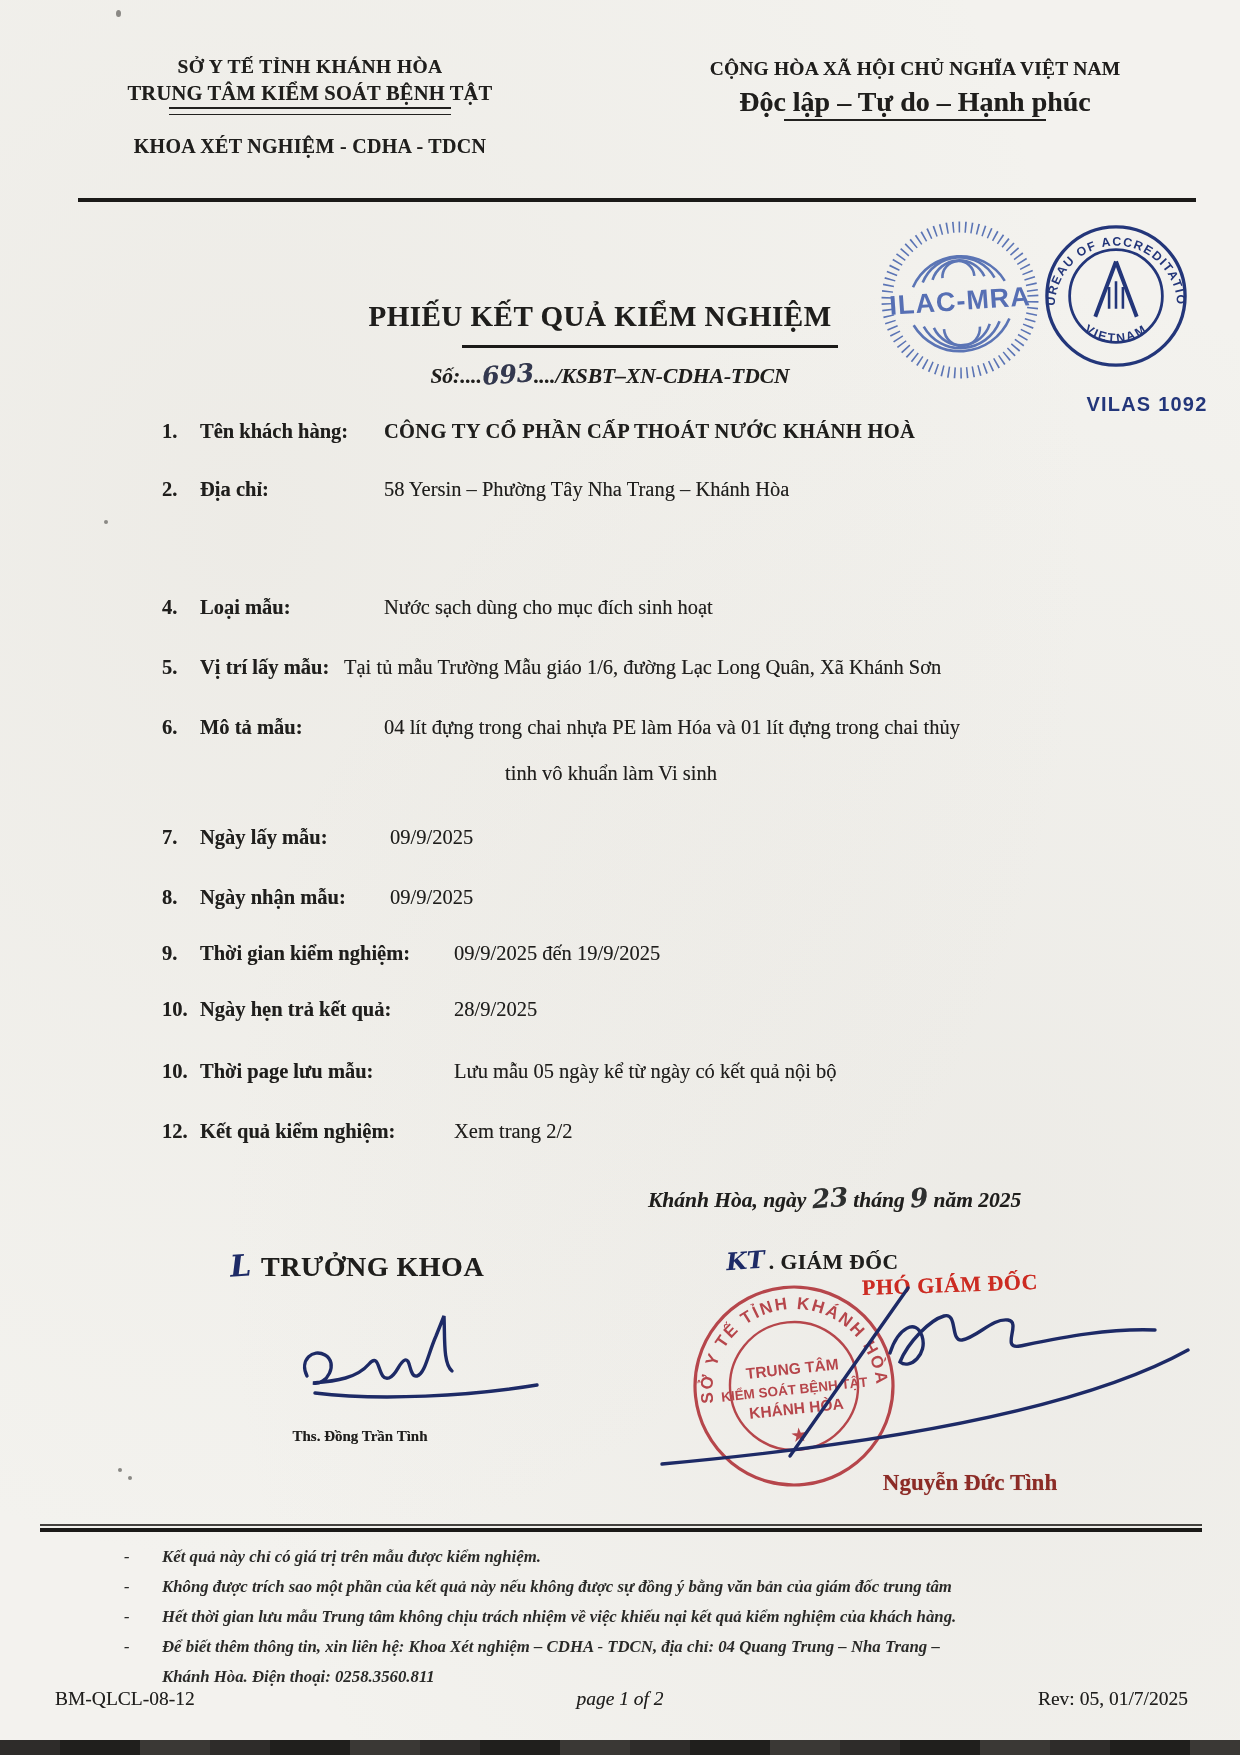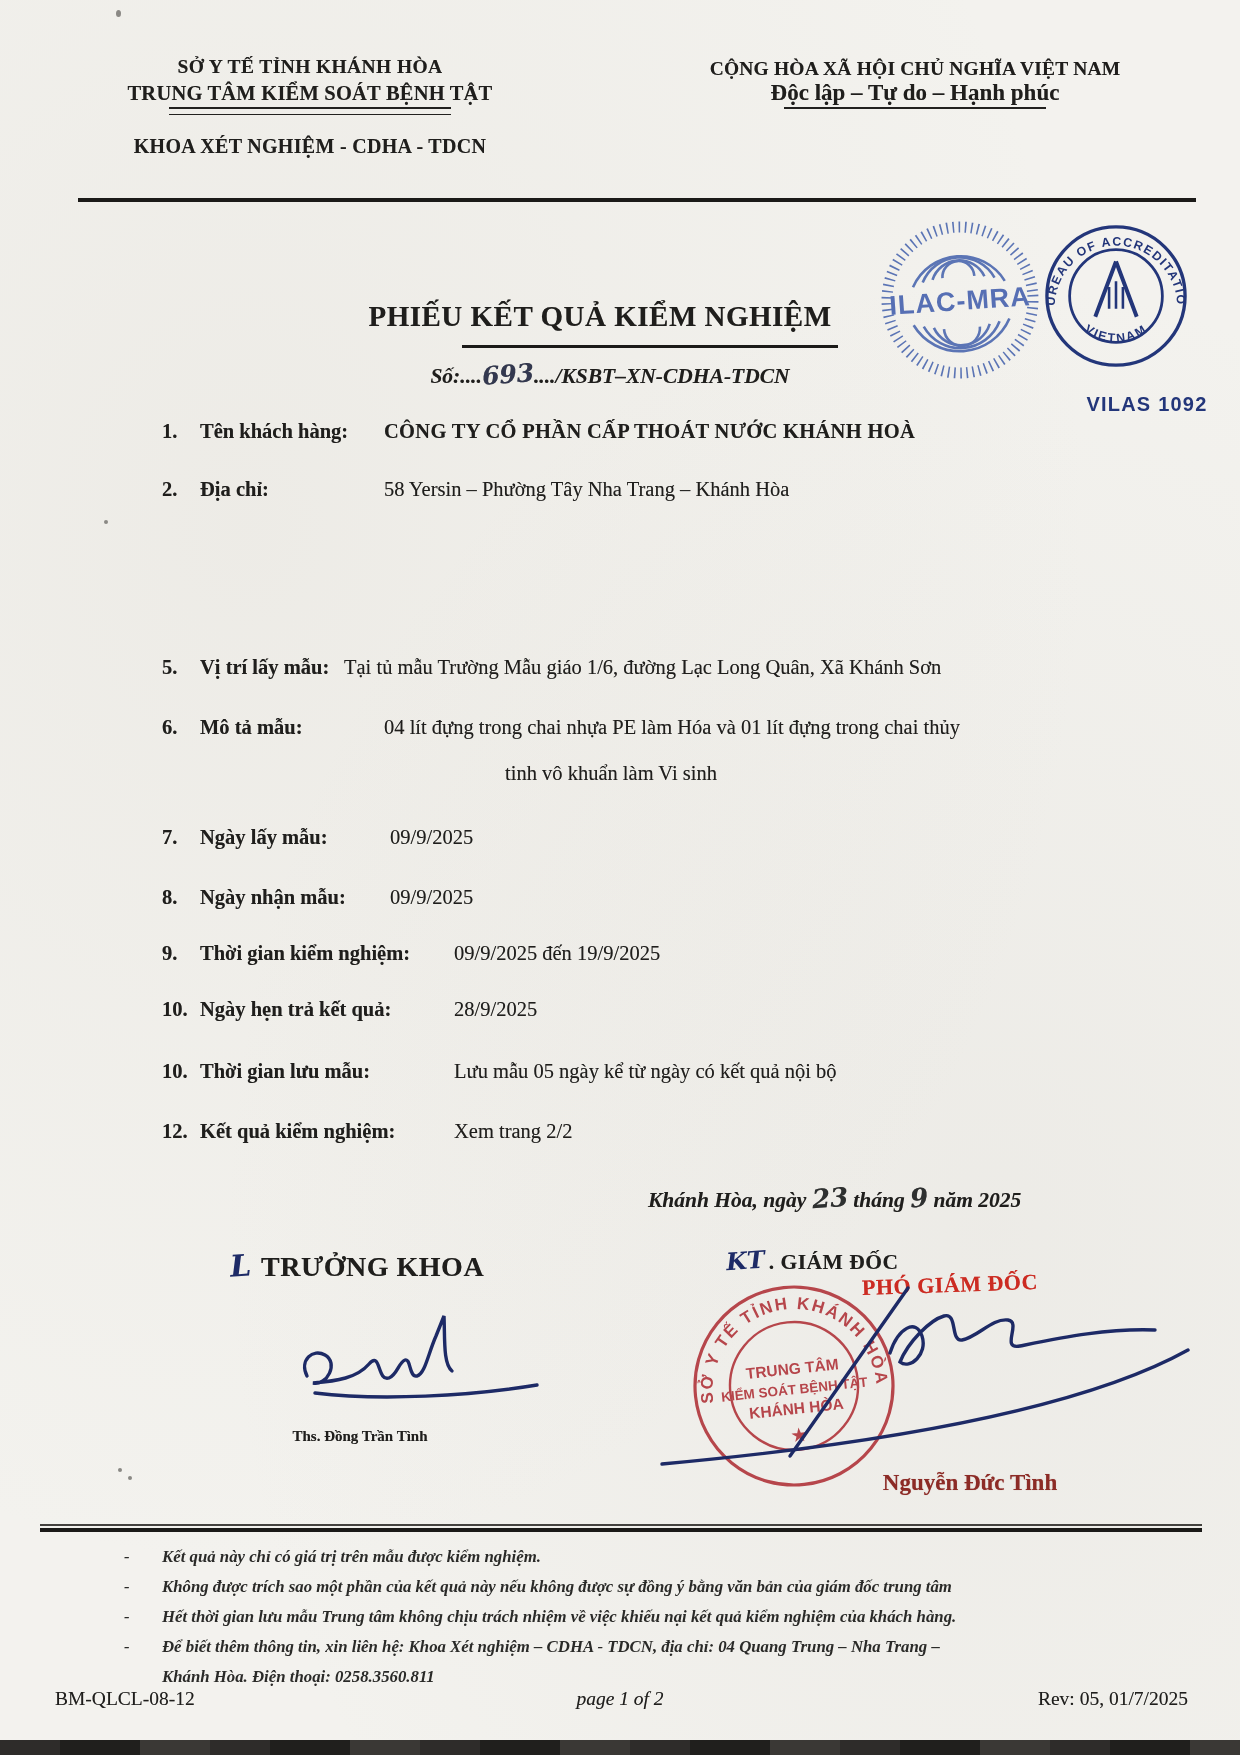--- a/index.html
+++ b/index.html
@@ -42,21 +42,21 @@
 
   <div class="abs ctr" style="left:70px;top:56px;width:480px;">
     <div class="b ink" style="font-size:19.5px;letter-spacing:.4px;">SỞ Y TẾ TỈNH KHÁNH HÒA</div>
     <div class="b ink" style="font-size:20.5px;margin-top:4px;letter-spacing:.2px;">TRUNG TÂM KIỂM SOÁT BỆNH TẬT</div>
     <div style="width:282px;margin:2px auto 0;height:5px;border-top:2px solid #22211f;border-bottom:1px solid #22211f;"></div>
     <div class="b ink" style="font-size:20px;margin-top:20px;letter-spacing:.3px;">KHOA XÉT NGHIỆM - CDHA - TDCN</div>
   </div>
 
   <div class="abs ctr" style="left:630px;top:58px;width:570px;">
     <div class="b ink" style="font-size:19.5px;letter-spacing:.2px;">CỘNG HÒA XÃ HỘI CHỦ NGHĨA VIỆT NAM</div>
-    <div class="b ink" style="font-size:23px;margin-top:0;">Độc lập – Tự do – Hạnh phúc</div>
+    <div class="b ink" style="font-size:28px;margin-top:6px;">Độc lập – Tự do – Hạnh phúc</div>
     <div style="width:262px;margin:1px auto 0;height:2px;background:#22211f;"></div>
   </div>
 
   <div class="abs hr" style="left:78px;top:198px;width:1118px;height:3.5px;"></div>
 
   <svg class="abs" style="left:878px;top:218px;transform:rotate(-4deg);opacity:.82;" width="164" height="164" viewBox="0 0 164 164">
     <g stroke="#3b5aa9" fill="none">
       <circle cx="82" cy="82" r="73" stroke-width="11" stroke-dasharray="1.6 4.6"></circle>
       <path d="M36 66 A52 52 0 0 1 128 66" stroke-width="2.6"></path>
       <path d="M46 62 A40 40 0 0 1 118 62" stroke-width="2.6"></path>
@@ -98,20 +98,24 @@
   </div>
 
   <div class="row v384 ink" style="top:420px;">
     <span class="no">1.</span><span class="label">Tên khách hàng:</span>
     <span class="value valbold">CÔNG TY CỔ PHẦN CẤP THOÁT NƯỚC KHÁNH HOÀ</span>
   </div>
   <div class="row v384 ink" style="top:478px;">
     <span class="no">2.</span><span class="label">Địa chỉ:</span>
     <span class="value">58 Yersin – Phường Tây Nha Trang – Khánh Hòa</span>
   </div>
+  <div class="row v384 ink" style="top:596px;">
+    <span class="no">4.</span><span class="label">Loại mẫu:</span>
+    <span class="value">Nước sạch dùng cho mục đích sinh hoạt</span>
+  </div>
   <div class="row v344 ink" style="top:656px;">
     <span class="no">5.</span><span class="label">Vị trí lấy mẫu:</span>
     <span class="value">Tại tủ mẫu Trường Mẫu giáo 1/6, đường Lạc Long Quân, Xã Khánh Sơn</span>
   </div>
   <div class="row v384 ink" style="top:716px;">
     <span class="no">6.</span><span class="label">Mô tả mẫu:</span>
     <span class="value">04 lít đựng trong chai nhựa PE làm Hóa và 01 lít đựng trong chai thủy</span>
   </div>
   <div class="abs ink" style="left:505px;top:762px;font-size:20.5px;">tinh vô khuẩn làm Vi sinh</div>
   <div class="row v390 ink" style="top:826px;">
@@ -124,21 +128,21 @@
   </div>
   <div class="row v454 ink" style="top:942px;">
     <span class="no">9.</span><span class="label">Thời gian kiểm nghiệm:</span>
     <span class="value">09/9/2025  đến  19/9/2025</span>
   </div>
   <div class="row v454 ink" style="top:998px;">
     <span class="no">10.</span><span class="label">Ngày hẹn trả kết quả:</span>
     <span class="value">28/9/2025</span>
   </div>
   <div class="row v454 ink" style="top:1060px;">
-    <span class="no">10.</span><span class="label">Thời gian lưu mẫu:</span>
+    <span class="no">10.</span><span class="label">Thời page lưu mẫu:</span>
     <span class="value">Lưu mẫu 05 ngày kể từ ngày có kết quả nội bộ</span>
   </div>
   <div class="row v454 ink" style="top:1120px;">
     <span class="no">12.</span><span class="label">Kết quả kiểm nghiệm:</span>
     <span class="value">Xem trang 2/2</span>
   </div>
 
   <div class="abs i b ink" style="left:648px;top:1183px;font-size:21.5px;white-space:nowrap;font-weight:bold;">
     <span>Khánh Hòa, ngày</span>
     <span class="hand" style="font-size:26px;color:#2e3030;">23</span>

